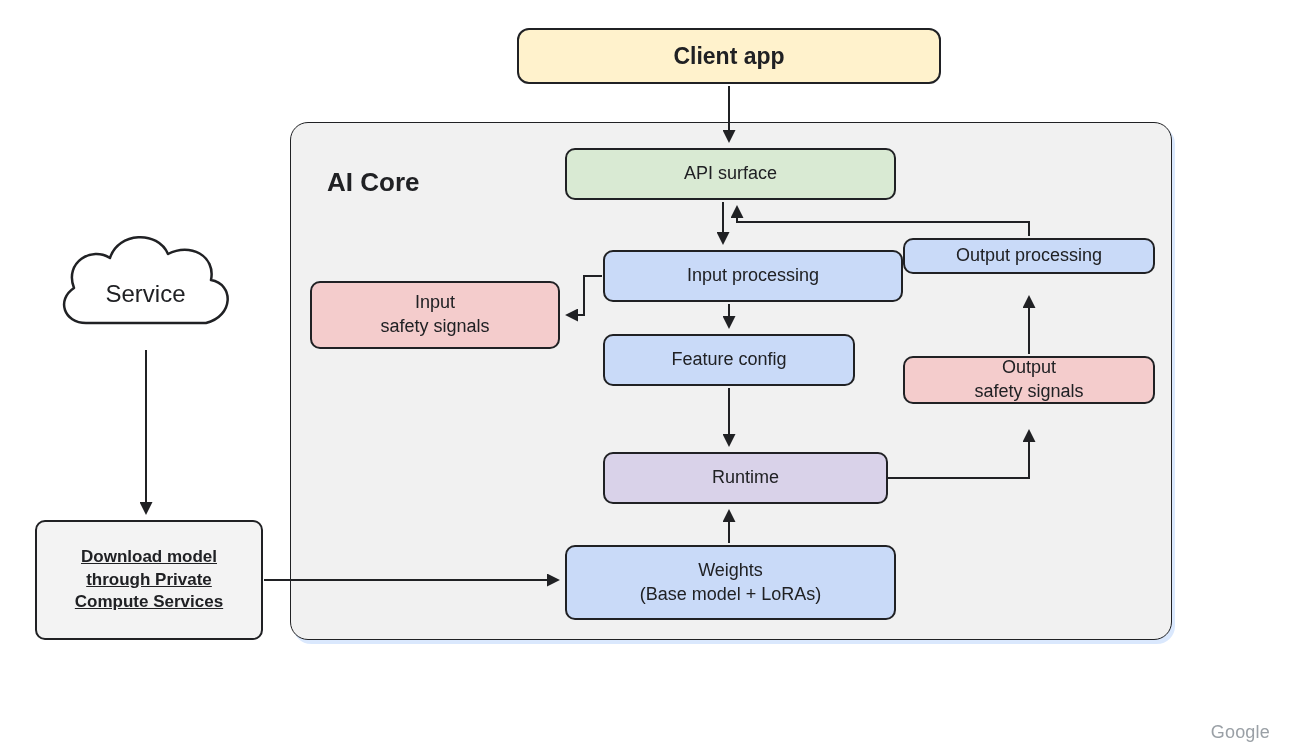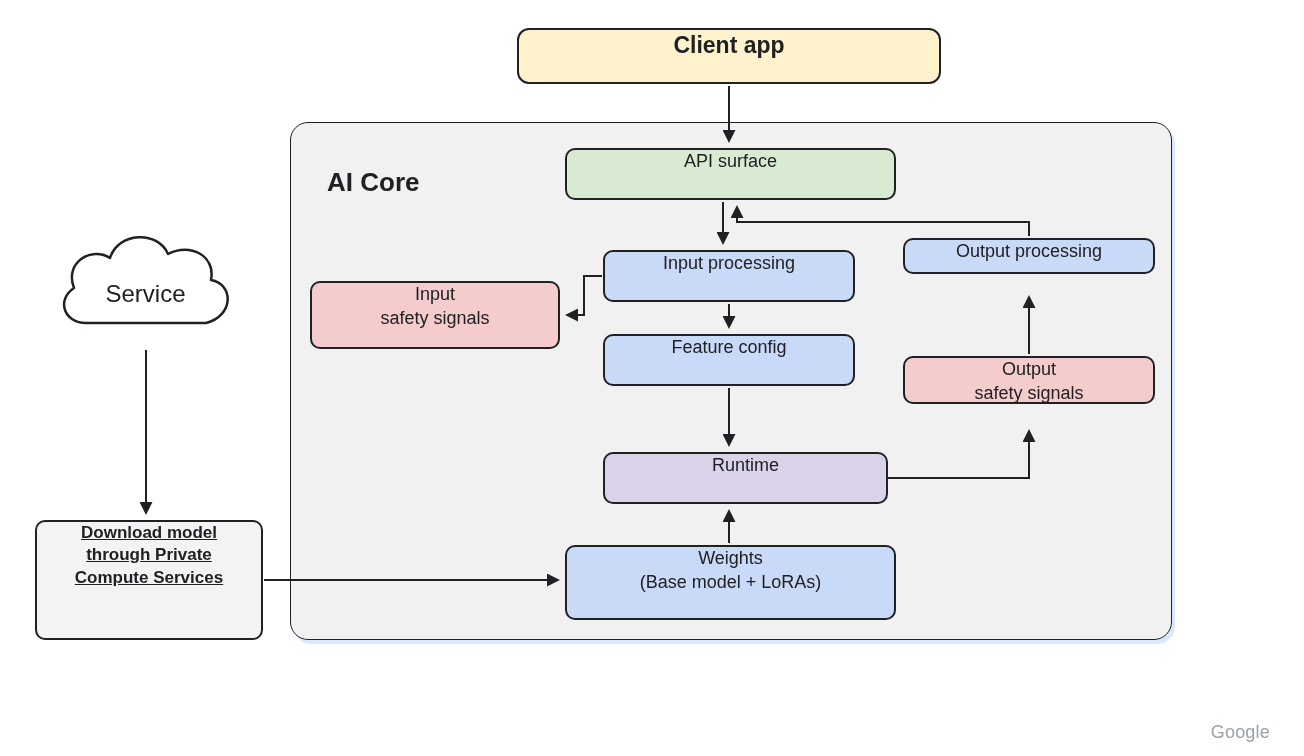--- a/index.html
+++ b/index.html
@@ -24,21 +24,21 @@
     pointer-events: none;
   }
   .edge {
     stroke: var(--c-arrow, #202124);
     stroke-width: 2;
     fill: none;
   }
   .node {
     position: absolute;
     display: flex;
-    align-items: flex-start;
+    align-items: center;
     justify-content: center;
     text-align: center;
     box-sizing: border-box;
     border: 2px solid var(--c-border-dark, #202124);
     border-radius: 10px;
     font-size: 18px;
     font-weight: 500;
     line-height: 1.32;
     color: var(--c-text, #202124);
   }
@@ -53,21 +53,21 @@
 
   
   #client-app        { left: 517px; top: 28px;  width: 424px; height: 56px; border-radius: 12px; font-size: 23px; font-weight: 700; }
   #ai-core           { left: 290px; top: 122px; width: 882px; height: 518px;
                        background: var(--c-container-gray, #F1F1F1);
                        border: 1.5px solid var(--c-border-dark, #202124);
                        border-radius: 18px; position: absolute; box-sizing: border-box;
                        box-shadow: 3px 4px 0 rgba(174, 203, 250, 0.45); }
   #ai-core-title     { position: absolute; left: 36px; top: 44px; font-size: 26px; font-weight: 700; }
   #api-surface       { left: 565px; top: 148px; width: 331px; height: 52px; }
-  #input-processing  { left: 603px; top: 250px; width: 252px; height: 52px; }
+  #input-processing  { left: 603px; top: 250px; width: 300px; height: 52px; }
   #input-safety      { left: 310px; top: 281px; width: 250px; height: 68px; }
   #feature-config    { left: 603px; top: 334px; width: 252px; height: 52px; }
   #output-processing { left: 903px; top: 238px; width: 252px; height: 36px; }
   #output-safety     { left: 903px; top: 356px; width: 252px; height: 48px; }
   #runtime           { left: 603px; top: 452px; width: 285px; height: 52px; }
   #weights           { left: 565px; top: 545px; width: 331px; height: 75px; }
   #download-model    { left: 35px;  top: 520px; width: 228px; height: 120px;
                        border-width: 2.5px; font-size: 17px; font-weight: 600; text-decoration: underline; }
 
   

